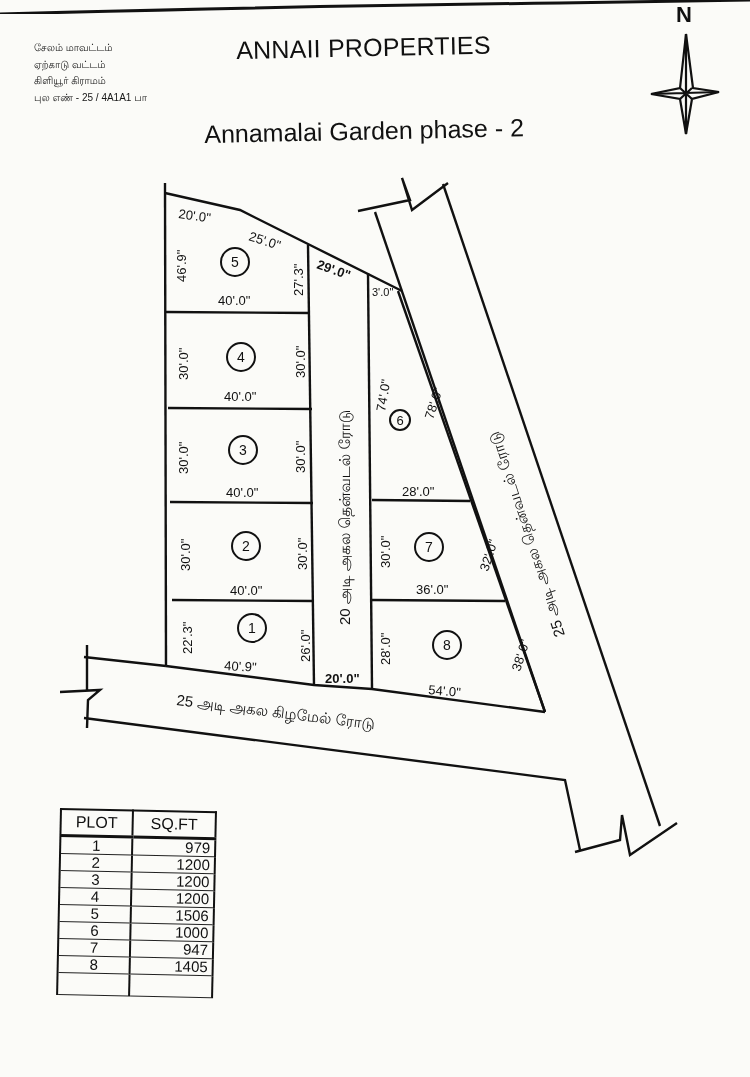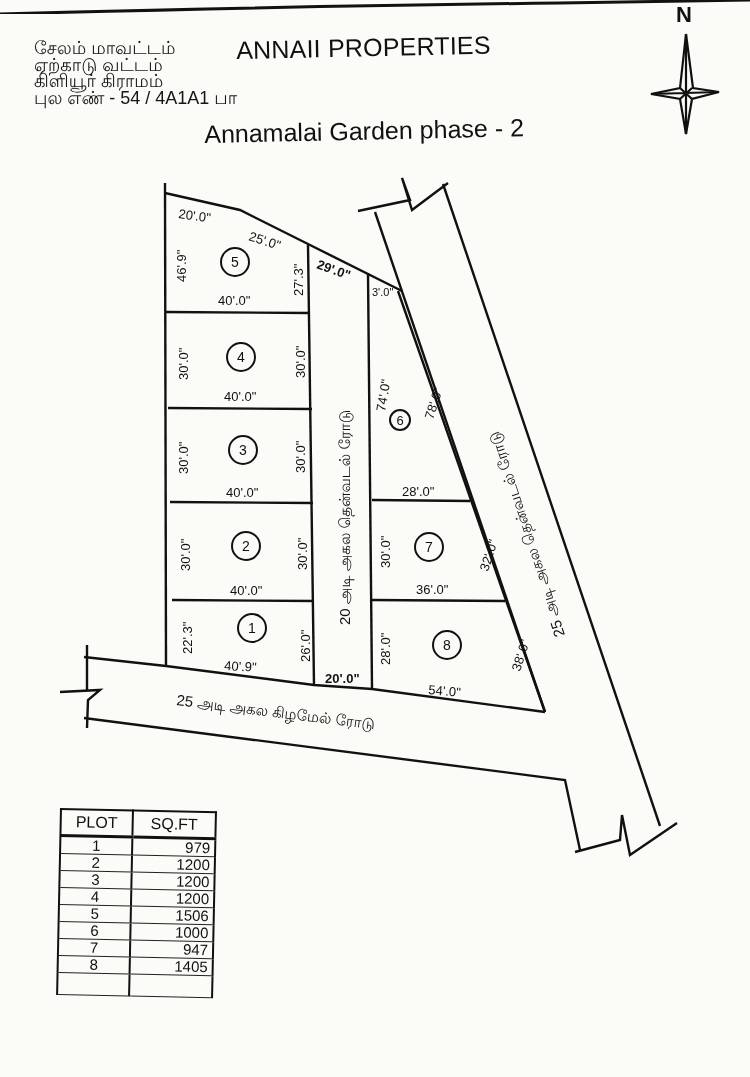--- a/index.html
+++ b/index.html
@@ -1,19 +1,19 @@
 <!DOCTYPE html>
 <html><head>
 <meta charset="utf-8">
 <style>
   html,body{margin:0;padding:0;background:#fdfdfb;}
   body{width:750px;height:1077px;position:relative;overflow:hidden;font-family:"Liberation Sans",sans-serif;color:#111;}
   .page{position:absolute;left:0;top:0;width:750px;height:1077px;background:#fbfbf8;}
   .topline{position:absolute;left:0;top:0;width:750px;height:14px;}
-  .loc{position:absolute;left:34px;top:40px;font-size:18px;line-height:16.5px;color:#161616;}
+  .loc{position:absolute;left:34px;top:40px;font-size:10px;line-height:16.5px;color:#161616;}
   .loc div{white-space:nowrap;}
   .company{position:absolute;left:236px;top:36px;font-size:25px;font-weight:normal;letter-spacing:0.2px;transform:rotate(-1.2deg);transform-origin:left top;}
   .layoutname{position:absolute;left:204px;top:120px;font-size:25px;transform:rotate(-1.2deg);transform-origin:left top;}
   svg.map{position:absolute;left:0;top:0;}
   .tbl{position:absolute;left:60px;top:808px;width:157px;border-collapse:collapse;transform:rotate(1.2deg);transform-origin:left top;}
   .tbl td,.tbl th{border:2px solid #111;font-weight:normal;height:16px;padding:0 4px;font-size:15px;line-height:16px;}
   .tbl th{border-bottom:3px solid #111;font-size:16px;height:24px;}
   .tbl td.p{text-align:center;width:62px;}
   .tbl td.s{text-align:right;}
   .tbl tbody td{border-top:1px solid #222;border-bottom:1px solid #222;}
@@ -25,21 +25,21 @@
 <div class="page">
 
   <svg class="topline" width="750" height="14">
     <path d="M0 14 Q300 6 560 3 L750 0" stroke="#111" stroke-width="3" fill="none"></path>
   </svg>
 
   <div class="loc">
     <div>சேலம் மாவட்டம்</div>
     <div>ஏற்காடு வட்டம்</div>
     <div>கிளியூர் கிராமம்</div>
-    <div>புல எண் - 54 / 4A1A1 பா</div>
+    <div>புல எண் - 25 / 4A1A1 பா</div>
   </div>
 
   <div class="company">ANNAII PROPERTIES</div>
   <div class="layoutname">Annamalai Garden phase - 2</div>
 
   <div class="north">N</div>
 
   <svg class="map" width="750" height="1077" viewBox="0 0 750 1077" font-family="Liberation Sans, sans-serif">
 
     <g stroke="#111" stroke-width="2.2" fill="none">

